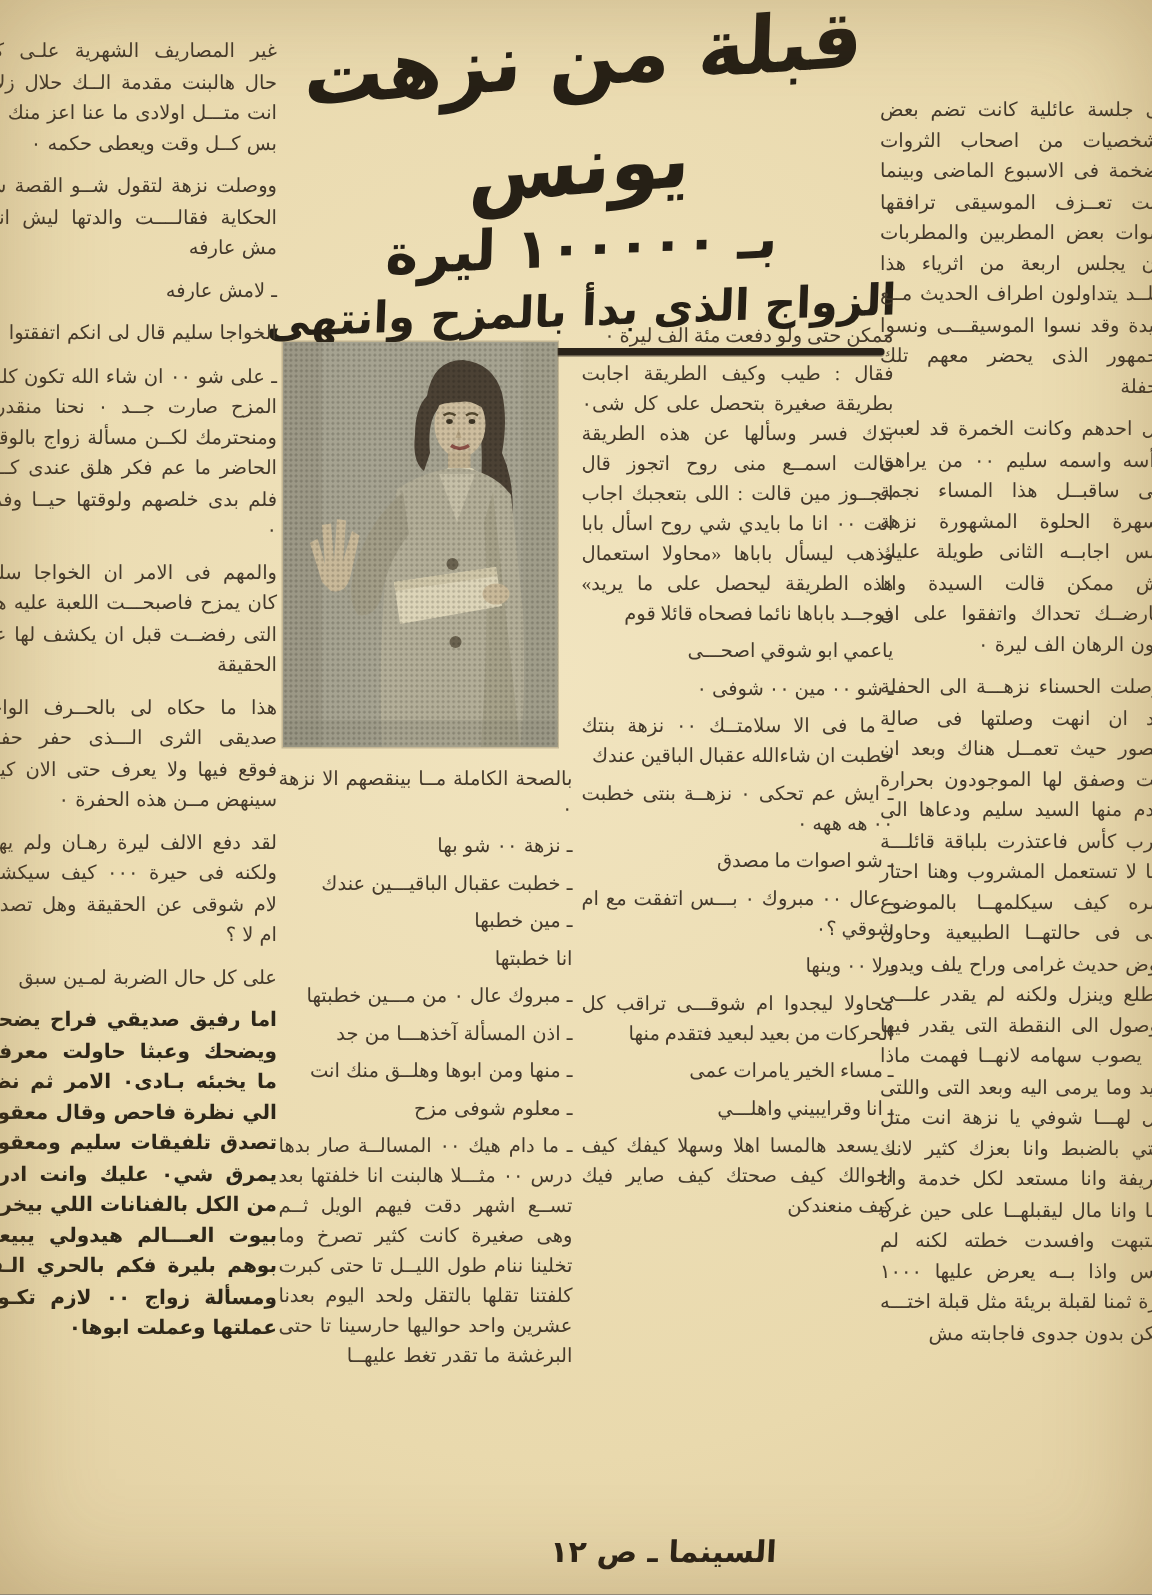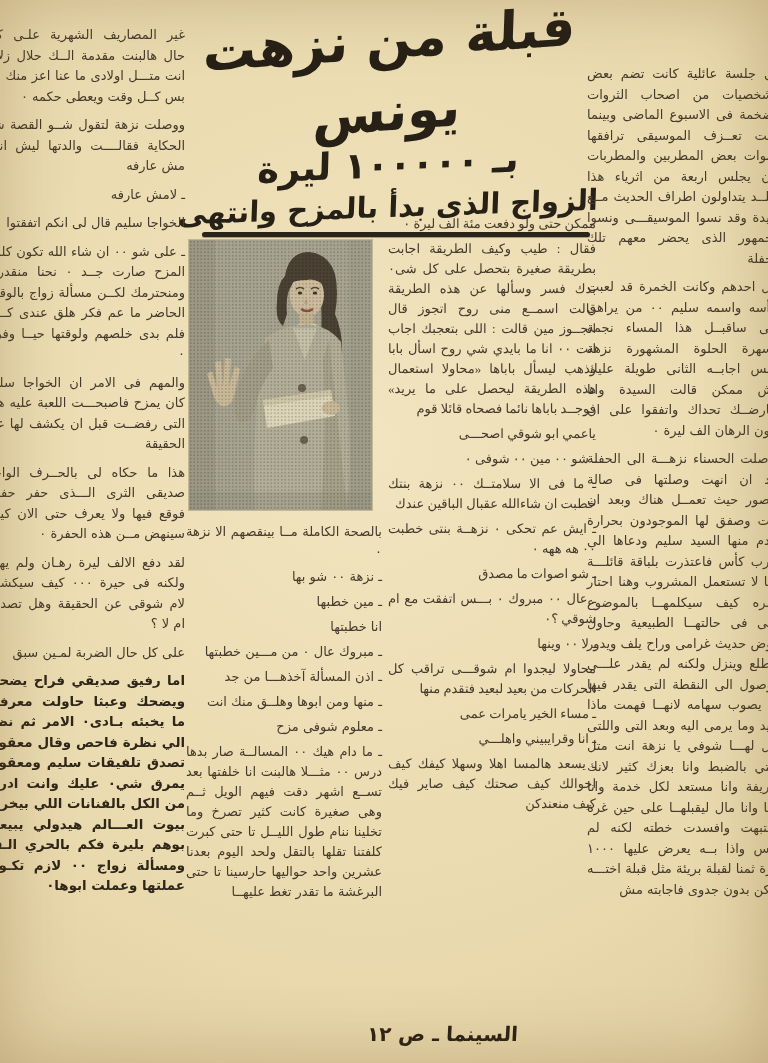--- a/index.html
+++ b/index.html
@@ -42,21 +42,21 @@
   .col{
     position:absolute;
     text-align:justify;
     color:#453a2b;
     font-size:13px;line-height:20.5px;
   }
   .col p{margin:0 0 8px 0;}
   #col-far-right{top:64px;right:-13px;width:194px;}
   #col-mid-right{top:214px;right:172px;width:208px;line-height:20px;}
   #col-mid-right p{margin-bottom:5px;font-family:Liberation Serif, serif;}
-  #col-middle{top:238px;right:386px;width:196px;line-height:20px;}
+  #col-middle{top:226px;right:386px;width:196px;line-height:20px;}
   #col-middle p{margin-bottom:5px;}
   #col-left{top:25px;left:-13px;width:198px;}
   .bold-graf{font-weight:bold;color:#2e2719;font-size:13.4px;}
   
   .photo{
     position:relative;
     width:183px;height:270px;
     margin:2px 10px 12px 3px;
     background:#a6a391;
     box-shadow:0 0 0 1px rgba(70,60,40,.25), 0 0 8px rgba(70,60,40,.2) inset;
@@ -145,20 +145,21 @@
         <polygon points="74,160 142,150 146,176 78,188" fill="#ddd5b9"></polygon>
         <polygon points="74,160 142,150 143,156 75,166" fill="#cfc6a8"></polygon>
         <ellipse cx="142" cy="168" rx="9" ry="7" fill="#c9b999"></ellipse>
 
         <rect y="252" width="183" height="18" fill="#8f8c7a" opacity="0.35"></rect>
       </svg>
       <div class="halftone"></div>
     </div>
     <p>بالصحة الكاملة مــا بينقصهم الا نزهة ٠</p>
     <p>ـ نزهة ٠٠ شو بها</p>
+    <p>ـ خطبت عقبال الباقيـــين عندك</p>
     <p>ـ مين خطبها</p>
     <p>انا خطبتها</p>
     <p>ـ مبروك عال ٠ من مـــين خطبتها</p>
     <p>ـ اذن المسألة آخذهـــا من جد</p>
     <p>ـ منها ومن ابوها وهلــق منك انت</p>
     <p>ـ معلوم شوفى مزح</p>
     <p>ـ ما دام هيك ٠٠ المسالــة صار بدها درس ٠٠ مثـــلا هالبنت انا خلفتها بعد تســع اشهر دقت فيهم الويل ثــم وهى صغيرة كانت كثير تصرخ وما تخلينا ننام طول الليــل تا حتى كبرت كلفتنا تقلها بالتقل ولحد اليوم بعدنا عشرين واحد حواليها حارسينا تا حتى البرغشة ما تقدر تغط عليهــا</p>
   </div>
 
   <div class="col" id="col-left">

